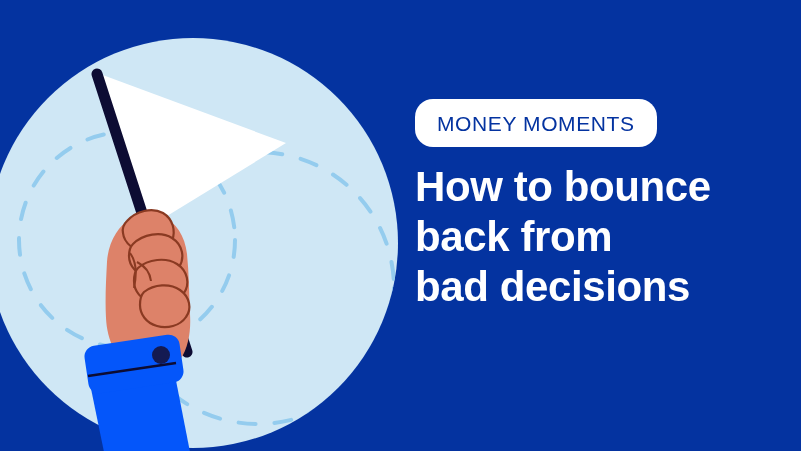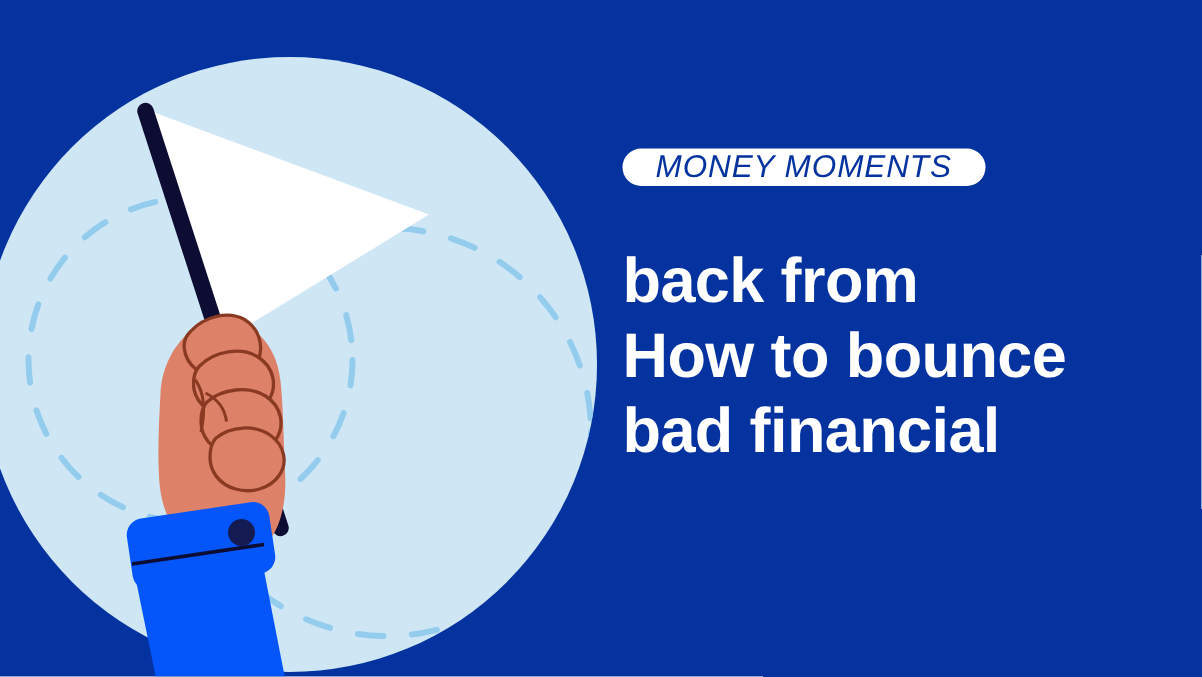--- a/index.html
+++ b/index.html
@@ -31,29 +31,28 @@
     position: absolute;
     left: 415px;
     top: 0;
     width: 386px;
     height: 451px;
   }
   #badge {
     position: absolute;
     left: 0;
     top: 99px;
-    height: 25px;
+    height: 48px;
     border-radius: 18px;
     background: #ffffff;
     display: flex;
     align-items: center;
     justify-content: center;
     padding: 0 22px;
     box-sizing: border-box;
-    font-style: italic;
   }
   #badge-label {
     color: #0433a0;
     font-size: 21px;
     font-weight: 400;
     letter-spacing: 0.6px;
     line-height: 1;
     white-space: nowrap;
   }
   #headline {
@@ -150,20 +149,20 @@
     </svg>
   </div>
 
   <div id="content">
 
     <div id="badge">
       <span id="badge-label">MONEY MOMENTS</span>
     </div>
 
     <div id="headline">
+      <span class="hl-line">How to bounce</span>
       <span class="hl-line">back from</span>
-      <span class="hl-line">How to bounce</span>
-      <span class="hl-line">bad financial</span>
+      <span class="hl-line">bad decisions</span>
     </div>
 
   </div>
 
 </div>
 
 </body></html>

